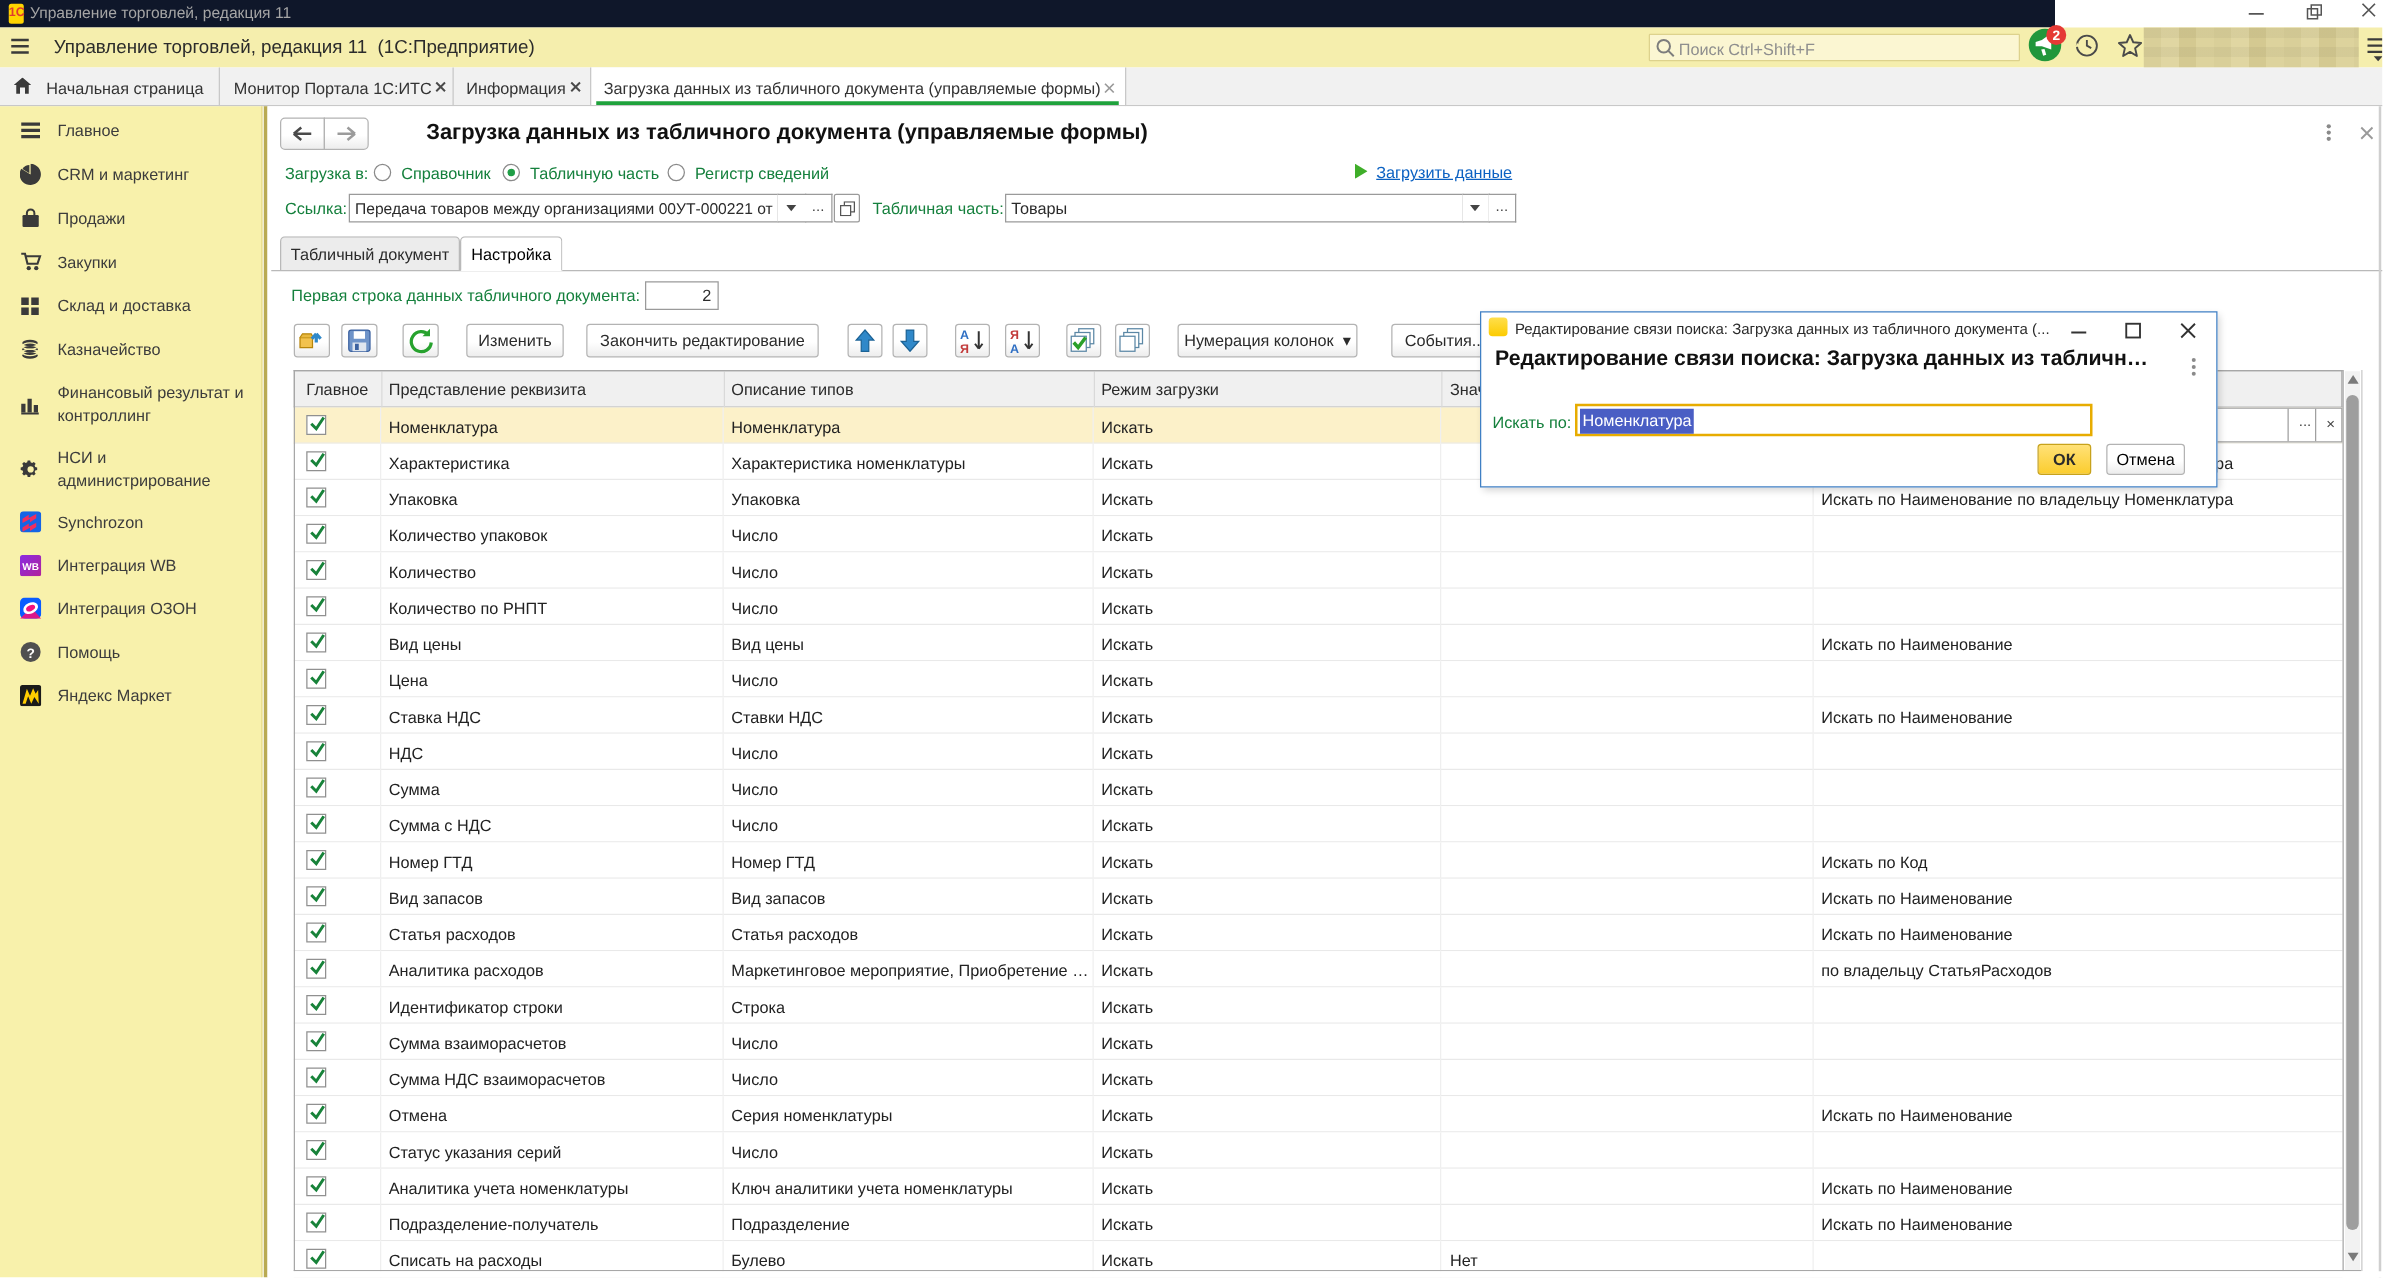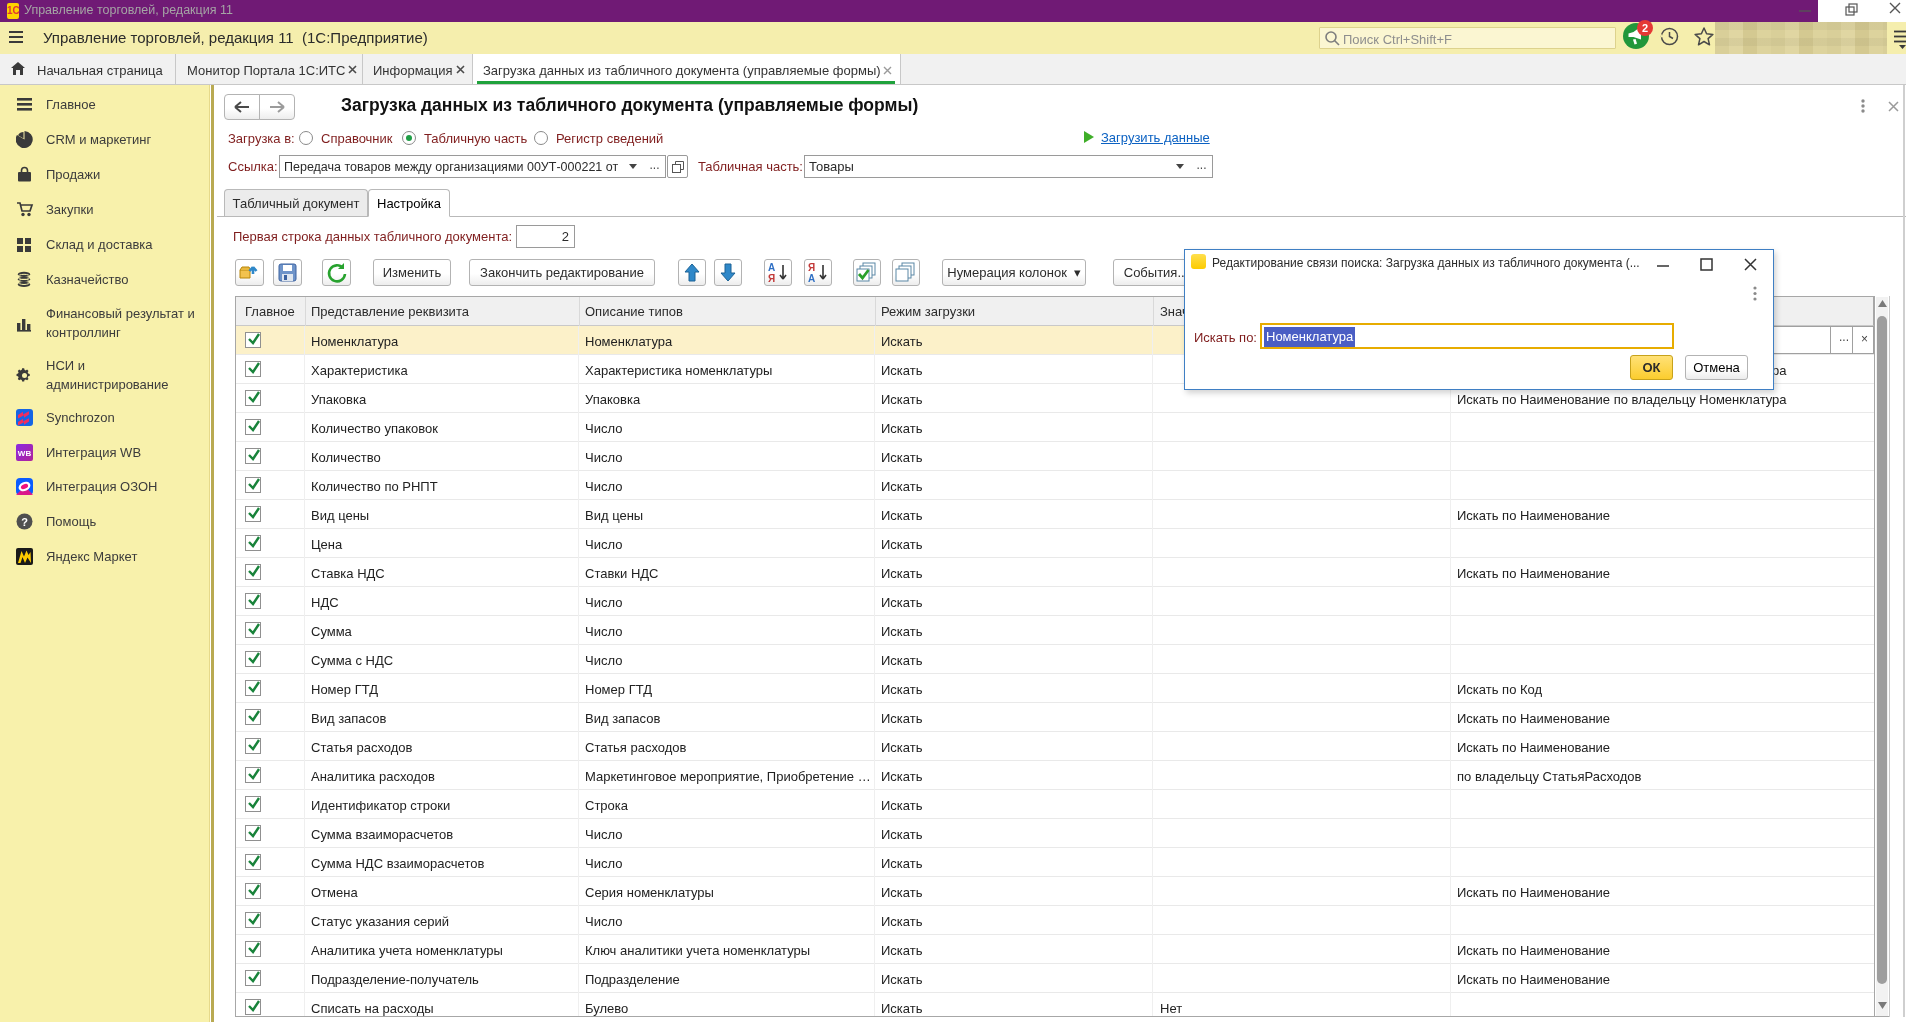--- a/index.html
+++ b/index.html
@@ -1,19 +1,19 @@
 <!DOCTYPE html>
 <html><head><meta charset="utf-8"><style>
 *{margin:0;padding:0;box-sizing:border-box}
 html,body{width:1906px;height:1022px;overflow:hidden;background:#fff;
  font-family:"Liberation Sans",sans-serif;-webkit-font-smoothing:antialiased}
 .abs{position:absolute}
 #stage{position:relative;width:1906px;height:1022px;background:#fff}
 
-#titlebar{left:0;top:0;width:1818px;height:22px;background:#701a75}
+#titlebar{left:0;top:0;width:1644px;height:22px;background:#0f172a}
 #logo1c{left:7px;top:3px;width:12px;height:16px;background:#ffd400;border-radius:2px;
  color:#e03a2f;font-weight:bold;font-size:10px;text-align:center;line-height:16px}
 #tb-text{left:24px;top:3px;font-size:12.5px;color:#a5a5a5}
 
 #appbar{left:0;top:22px;width:1906px;height:32px;background:#f5eead}
 #burger{left:9px;top:31px;width:14px}
 #burger div{height:2px;background:#3a3a3a;margin-bottom:3px}
 #app-title{left:43px;top:29px;font-size:15px;color:#2b2b2b}
 #searchbox{left:1319px;top:27px;width:297px;height:22px;background:#fbf6d2;border:1px solid #ddd28d;border-radius:1px}
 #search-ph{left:1343px;top:32px;font-size:13px;color:#8e8e8e}
@@ -33,21 +33,21 @@
 #sidebar-edge{left:211px;top:85px;width:3px;height:937px;background:#b9aa52}
 .sbitem{left:0;width:210px;position:absolute}
 .sbico{position:absolute;left:16px;width:17px;height:17px}
 .sbtxt{position:absolute;left:46px;font-size:13px;color:#3c3c3c;line-height:19px;white-space:nowrap}
 
 #main{left:214px;top:85px;width:1692px;height:937px;background:#fff}
 .btn{position:absolute;border:1px solid #b3b3b3;border-radius:3px;background:linear-gradient(#fff 55%,#ededed);
  font-size:13px;color:#2b2b2b;text-align:center}
 .ibtn{position:absolute;border:1px solid #b3b3b3;border-radius:3px;background:linear-gradient(#fff 55%,#ededed)}
 #h1t{left:341px;top:95px;font-size:17.5px;font-weight:bold;color:#111;white-space:nowrap}
-.lbl{position:absolute;font-size:13px;color:#7f1d1d;white-space:nowrap}
+.lbl{position:absolute;font-size:13px;color:#15803d;white-space:nowrap}
 .radio{position:absolute;width:14px;height:14px;border:1px solid #8a8a8a;border-radius:50%;background:#fff}
 .radio.sel::after{content:"";position:absolute;left:3px;top:3px;width:6px;height:6px;border-radius:50%;background:#1f9e46}
 .inp{position:absolute;border:1px solid #9a9a9a;background:#fff;font-size:13px;color:#2b2b2b}
 .inbtn{position:absolute;border:1px solid #9a9a9a;background:#fff;text-align:center;color:#444}
 
 .ctab{position:absolute;top:189px;height:27px;border:1px solid #b9b9b9;border-bottom:none;
  border-radius:4px 4px 0 0;font-size:13px;text-align:center;padding-top:6px}
 #ctabline{left:217px;top:216px;width:1689px;height:1px;background:#b9b9b9}
 
 #tblhead{left:235px;top:296px;width:1639px;height:30px;background:#f0f0f0;border:1px solid #a7a7a7;border-bottom:1px solid #c9c9c9}
@@ -795,20 +795,21 @@
 <div class="abs" style="left:217px;top:1017px;width:1689px;height:5px;background:#fff"></div>
 
 <div class="abs" id="dlg">
  <div class="abs" id="dlg-ico"></div>
  <div class="abs" id="dlg-title">Редактирование связи поиска: Загрузка данных из табличного документа (...</div>
  <svg class="abs" style="left:464px;top:6px" width="120" height="16">
   <line x1="8" y1="10" x2="20" y2="10" stroke="#333" stroke-width="1.5"></line>
   <rect x="52" y="3" width="11" height="11" fill="none" stroke="#333" stroke-width="1.5"></rect>
   <path d="M96 3 l11 11 M107 3 l-11 11" stroke="#333" stroke-width="1.5"></path>
  </svg>
+ <div class="abs" id="dlg-h">Редактирование связи поиска: Загрузка данных из табличн…</div>
  <svg class="abs" style="left:566px;top:36px" width="8" height="16">
         <g fill="#8a8a8a">
           <circle cx="4" cy="2" r="1.6"></circle>
           <circle cx="4" cy="7.5" r="1.6"></circle>
           <circle cx="4" cy="13" r="1.6"></circle>
         </g>
       </svg>
  <div class="lbl" style="left:9px;top:80px">Искать по:</div>
  <div class="abs" id="dlg-inp">
         <div class="abs" id="dlg-sel">Номенклатура</div>

